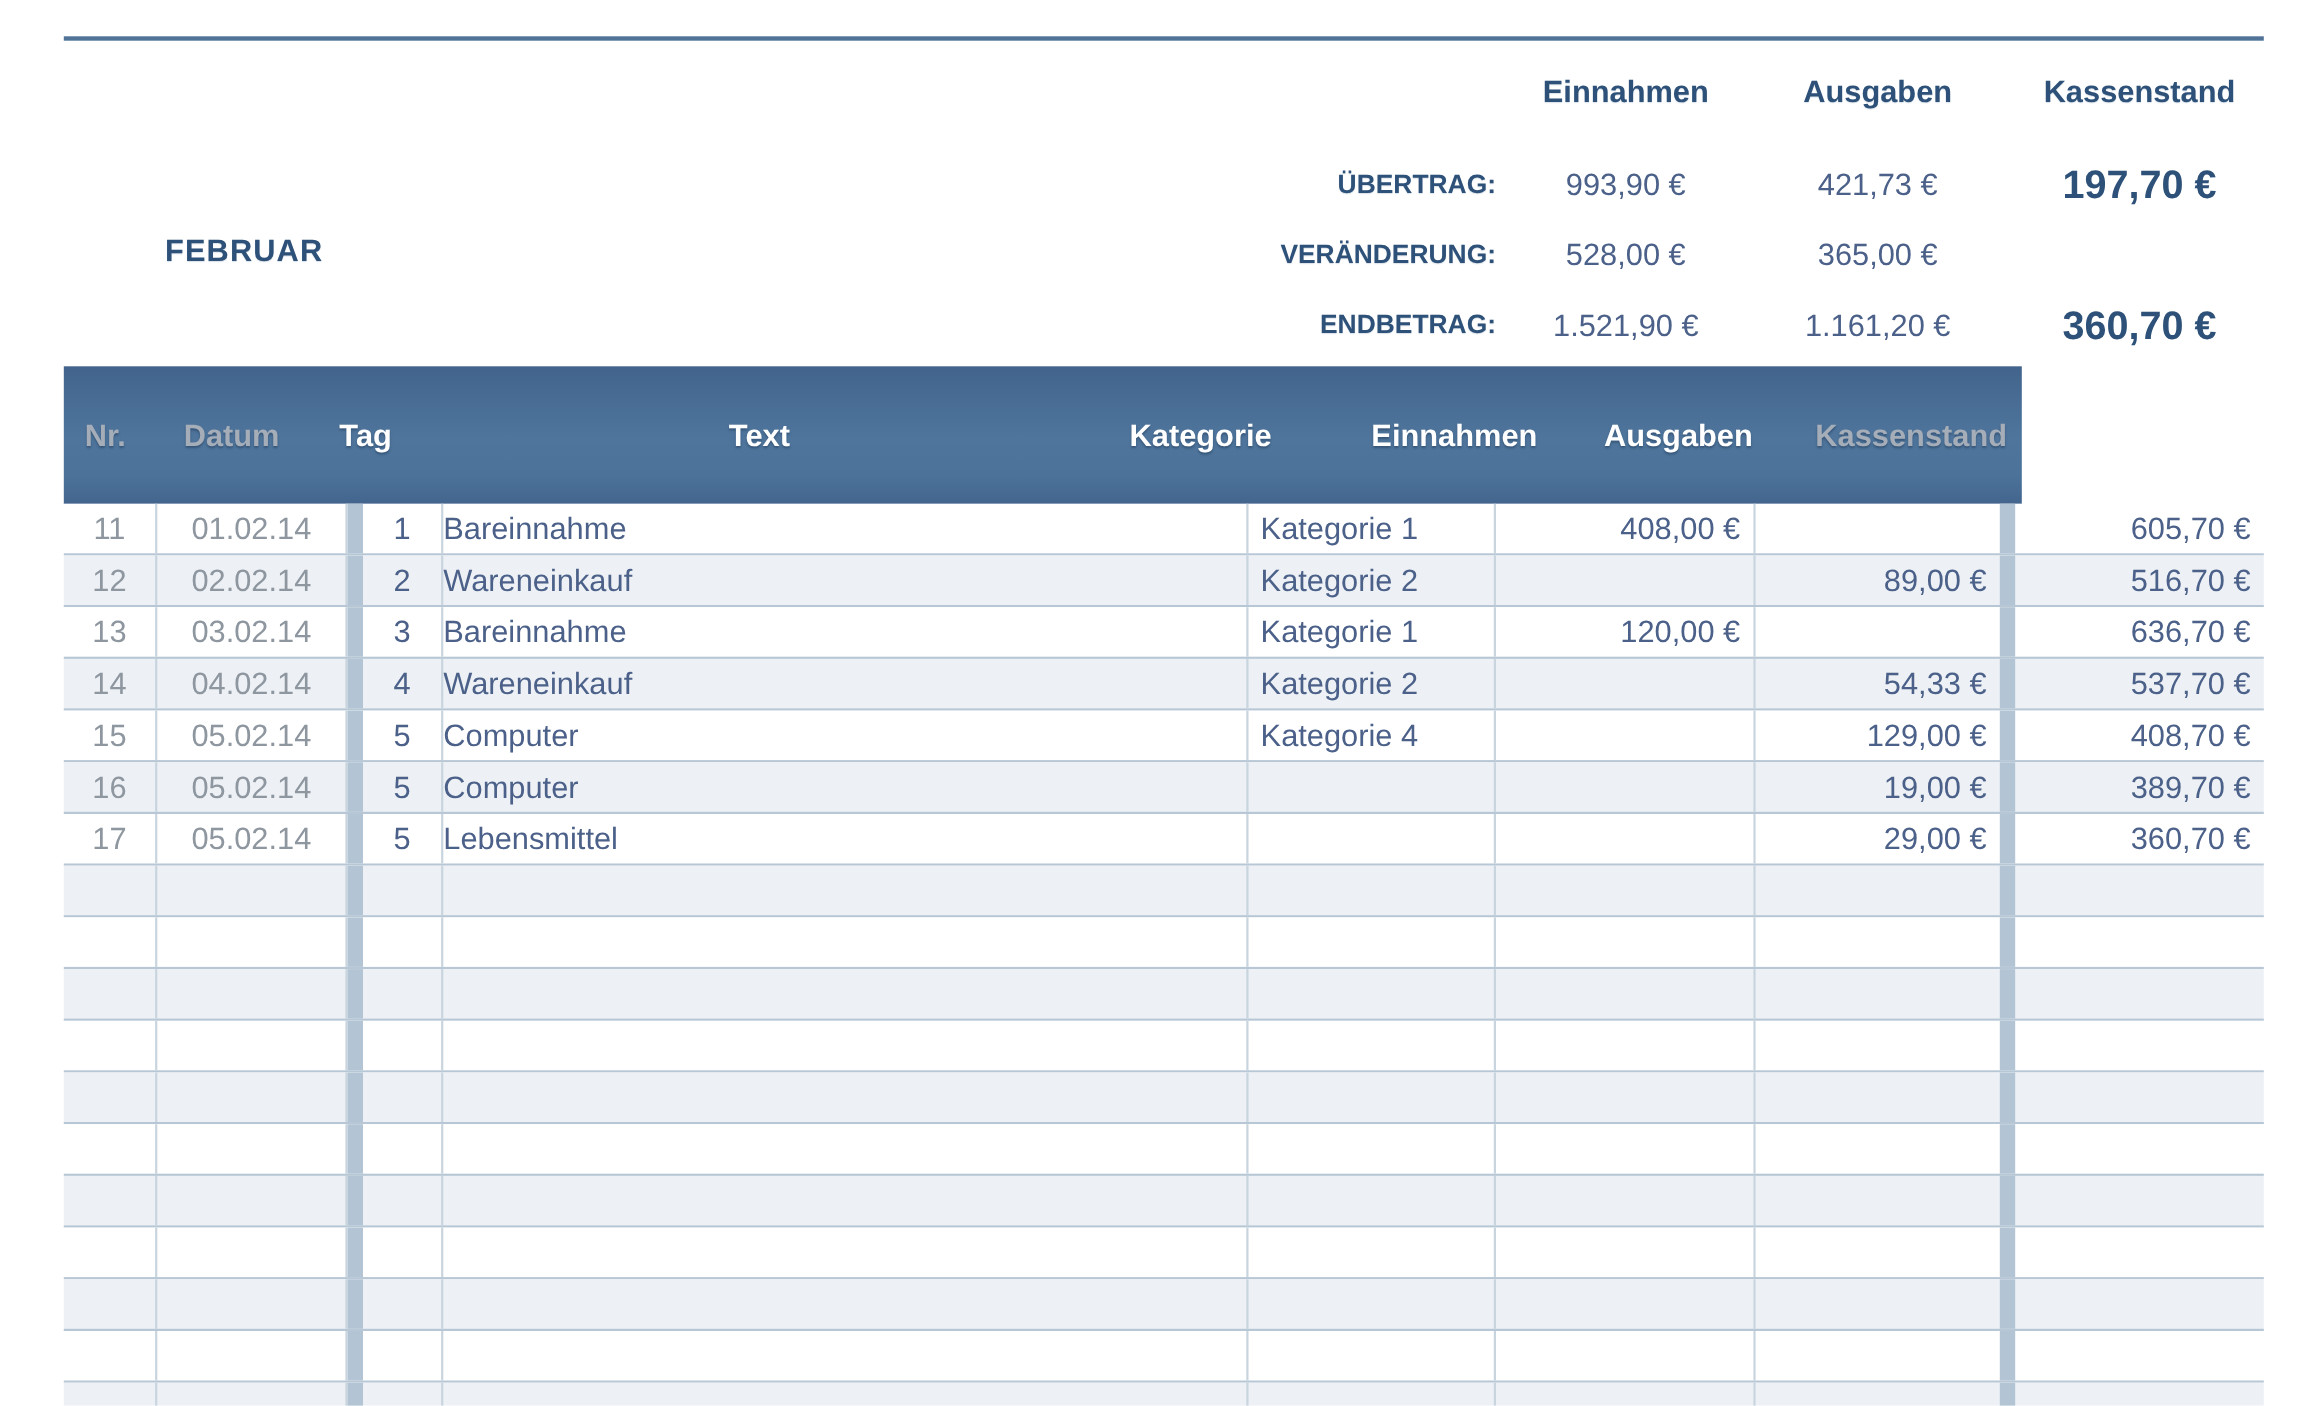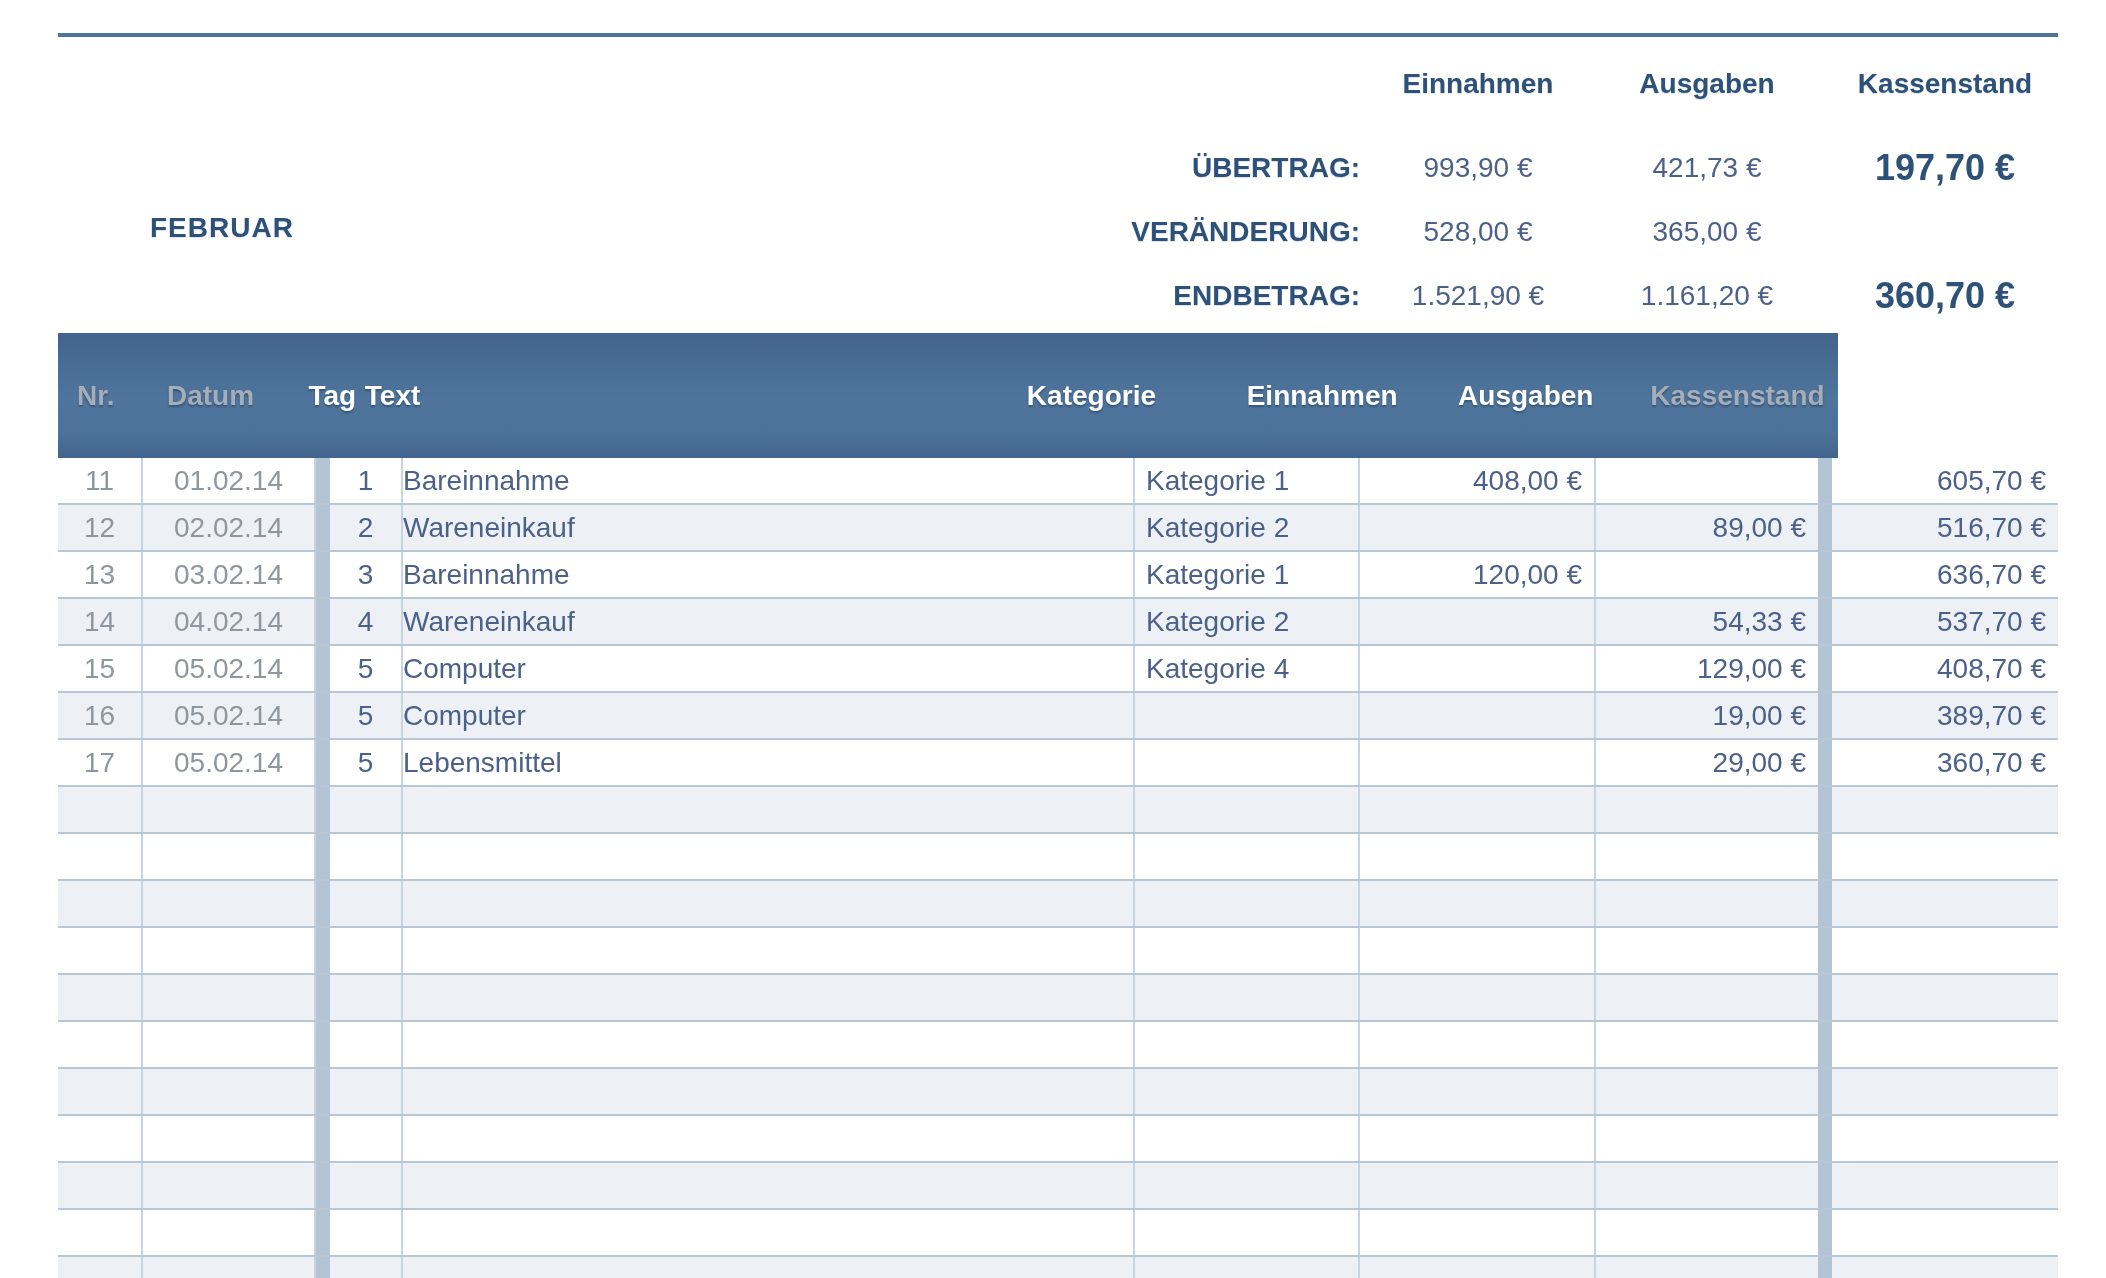--- a/index.html
+++ b/index.html
@@ -19,21 +19,21 @@
              display:flex; align-items:center; }
   .sum-row > div { line-height:48px; white-space:nowrap; }
   .sum-spacer      { width:1302px; text-align:right; }
   .sum-einnahmen   { width:236px; text-align:center; }
   .sum-ausgaben    { width:222px; text-align:center; }
   .sum-gap         { width:14px; }
   .sum-kassenstand { width:226px; text-align:center; }
 
   .sum-colhead { font-weight:bold; font-size:28px; color:var(--text-dark-navy);
                  text-shadow:0 1px 1px rgba(45,82,120,0.18); }
-  .sum-label   { font-weight:bold; font-size:28px; color:var(--text-dark-navy);
+  .sum-label   { font-weight:bold; font-size:24px; color:var(--text-dark-navy);
                  text-shadow:0 1px 1px rgba(45,82,120,0.18); }
   .sum-val     { font-size:28px; color:var(--text-blue); }
   .sum-val-k   { font-size:36px; font-weight:bold; color:var(--text-dark-navy); }
 
   .month { position:absolute; left:150px; top:204px; height:48px; line-height:48px;
            font-size:28px; font-weight:bold; letter-spacing:1px;
            color:var(--text-dark-navy); text-shadow:0 1px 1px rgba(45,82,120,0.18); }
 
   
   .thead {
@@ -66,21 +66,21 @@
   .c-tag         { width:73px;  text-align:center; }
   .c-text        { width:732px; text-align:left;  }
   .c-kategorie   { width:225px; text-align:left;  padding-left:11px; }
   .c-einnahmen   { width:236px; text-align:right; padding-right:12px; }
   .c-ausgaben    { width:222px; text-align:right; padding-right:12px; }
   .c-sep2        { width:14px; }
   .c-kassenstand { width:226px; text-align:right; padding-right:12px; }
 
   
   .thead > .c-kategorie { text-align:left; }
-  .thead > .c-text { padding-left:0; text-align:left; }
+  .thead > .c-text { padding-left:0; text-align:center; }
 
   
   .trow > .c-nr, .trow > .c-datum { color:var(--text-gray); }
   .trow > .c-nr, .trow > .c-datum, .trow > .c-tag, .trow > .c-text,
   .trow > .c-kategorie, .trow > .c-einnahmen {
     border-right:2px solid var(--col-border);
   }
   .trow > .c-sep1, .trow > .c-sep2 { background:var(--separator); }
 </style>
 </head>

